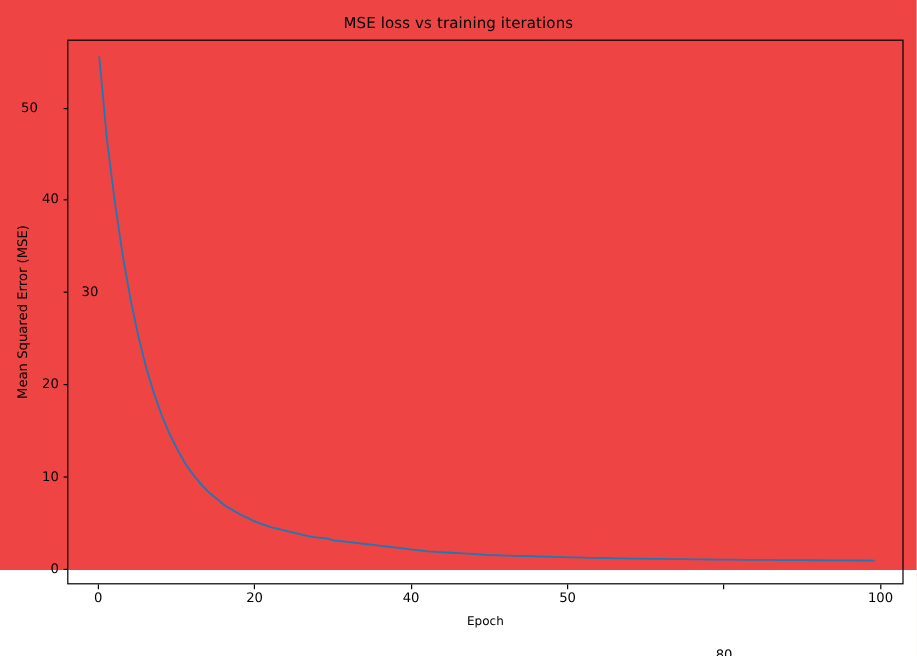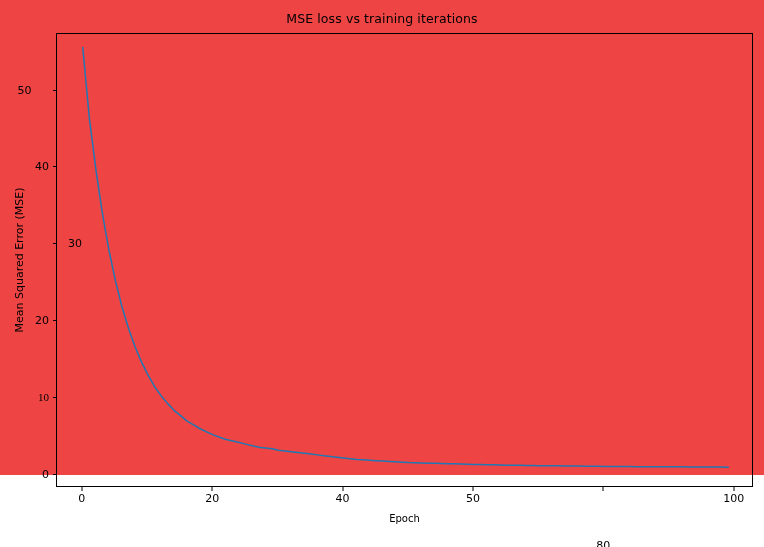--- a/index.html
+++ b/index.html
@@ -114,21 +114,21 @@
   <div id="chart-title">MSE loss vs training iterations</div>
 
   <div id="ylabel-wrap">
     <div id="ylabel-inner">Mean Squared Error (MSE)</div>
   </div>
 
   <div id="xlabel">Epoch</div>
 
   <div id="ytick-labels">
       <div class="ytick-row" style="top: 473.857px;">0</div>
-      <div class="ytick-row" style="top: 396.999px; font-family: Liberation Serif, serif;">10</div>
+      <div class="ytick-row" style="top: 396.999px;">10</div>
       <div class="ytick-row" style="top: 320.141px;">20</div>
       <div class="ytick-row" style="top: 243.283px; margin-left: 33px;">30</div>
       <div class="ytick-row" style="top: 166.425px;">40</div>
       <div class="ytick-row" style="top: 89.5675px; text-align: center;">50</div>
     </div>
   <div id="ytick-marks">
       <div class="ytick-mark" style="top: 473.857px;"></div>
       <div class="ytick-mark" style="top: 396.999px;"></div>
       <div class="ytick-mark" style="top: 320.141px;"></div>
       <div class="ytick-mark" style="top: 243.283px;"></div>

